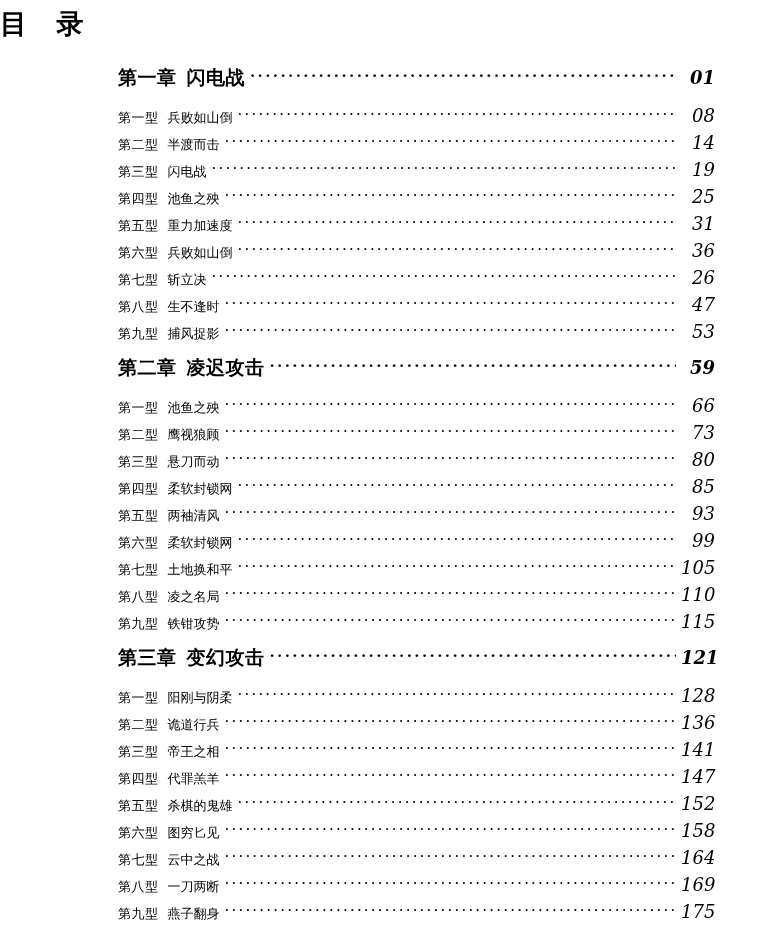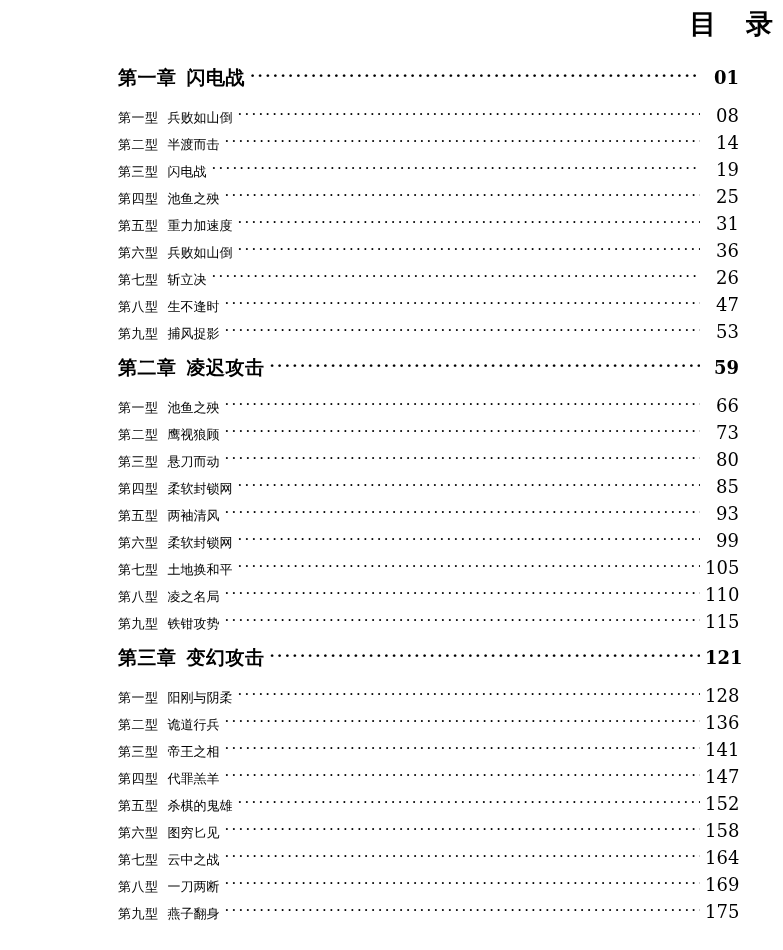--- a/index.html
+++ b/index.html
@@ -14,31 +14,31 @@
     color: #000000;
     overflow: hidden;
   }
   .page {
     width: 783px;
     height: 950px;
     position: relative;
     box-sizing: border-box;
   }
   .toc-title {
-    text-align: right;
+    text-align: left;
     font-size: 27px;
     font-weight: bold;
     letter-spacing: 10px;
     margin-top: 6px;
     margin-bottom: 26px;
     font-family: "DejaVu Serif", "Liberation Serif", serif;
   }
   .toc-body {
     padding-left: 118px;
-    padding-right: 44px;
+    padding-right: 68px;
   }
   .entry {
     display: flex;
     align-items: baseline;
     width: 100%;
     line-height: 1.0;
   }
   .entry .label {
     white-space: nowrap;
     font-size: 13px;
@@ -52,20 +52,21 @@
     letter-spacing: 2.2px;
     color: #000;
     position: relative;
     top: -3px;
   }
   .entry .page-num {
     white-space: nowrap;
     font-size: 18px;
     text-align: right;
     min-width: 34px;
+    font-style: italic;
   }
   .chapter {
     font-weight: bold;
     margin-bottom: 20px;
   }
   .chapter .label {
     font-size: 19px;
     letter-spacing: 0.5px;
   }
   .chapter .page-num {

